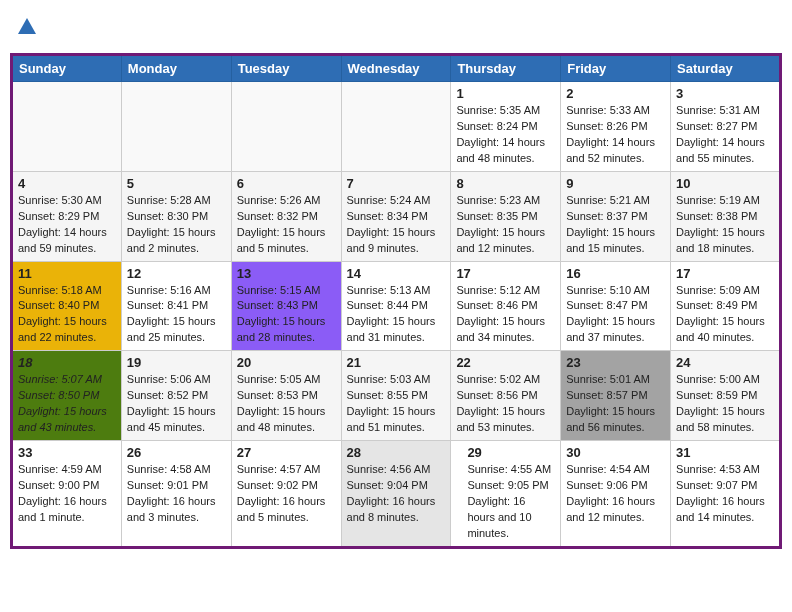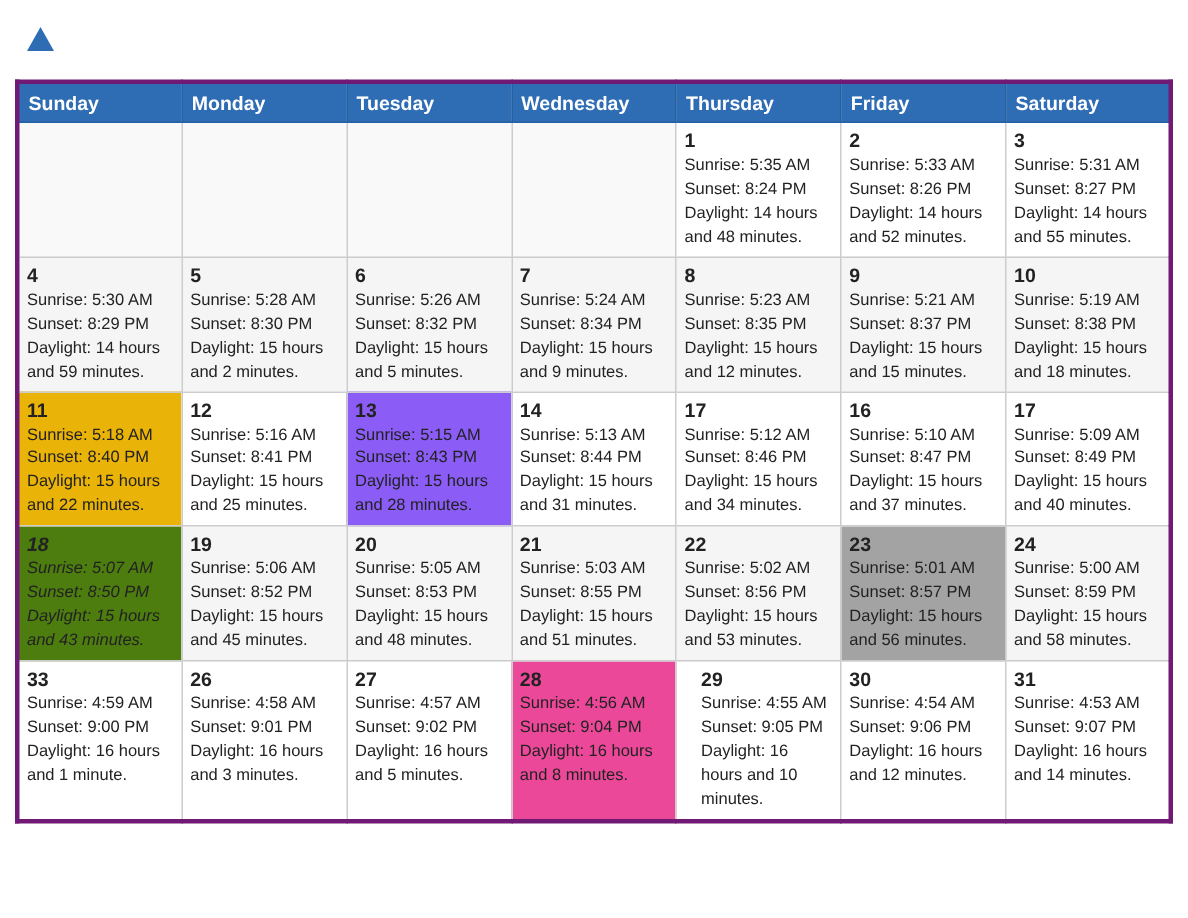--- a/index.html
+++ b/index.html
@@ -291,21 +291,21 @@
         <div class="day-detail">
           Sunrise: 4:58 AM<br>Sunset: 9:01 PM<br>Daylight: 16 hours and 3 minutes.
         </div>
         </td>
         <td style="background: rgb(255, 255, 255);">
           <span class="day-num">27</span>
         <div class="day-detail">
           Sunrise: 4:57 AM<br>Sunset: 9:02 PM<br>Daylight: 16 hours and 5 minutes.
         </div>
         </td>
-        <td style="background: #ec4899; margin-top: 41px;">
+        <td style="background: #e5e5e5; margin-top: 41px;">
           <span class="day-num">28</span>
         <div class="day-detail">
           Sunrise: 4:56 AM<br>Sunset: 9:04 PM<br>Daylight: 16 hours and 8 minutes.
         </div>
         </td>
         <td style="background: rgb(255, 255, 255); padding-left: 16px;">
           <span class="day-num">29</span>
         <div class="day-detail">
           Sunrise: 4:55 AM<br>Sunset: 9:05 PM<br>Daylight: 16 hours and 10 minutes.
         </div>

